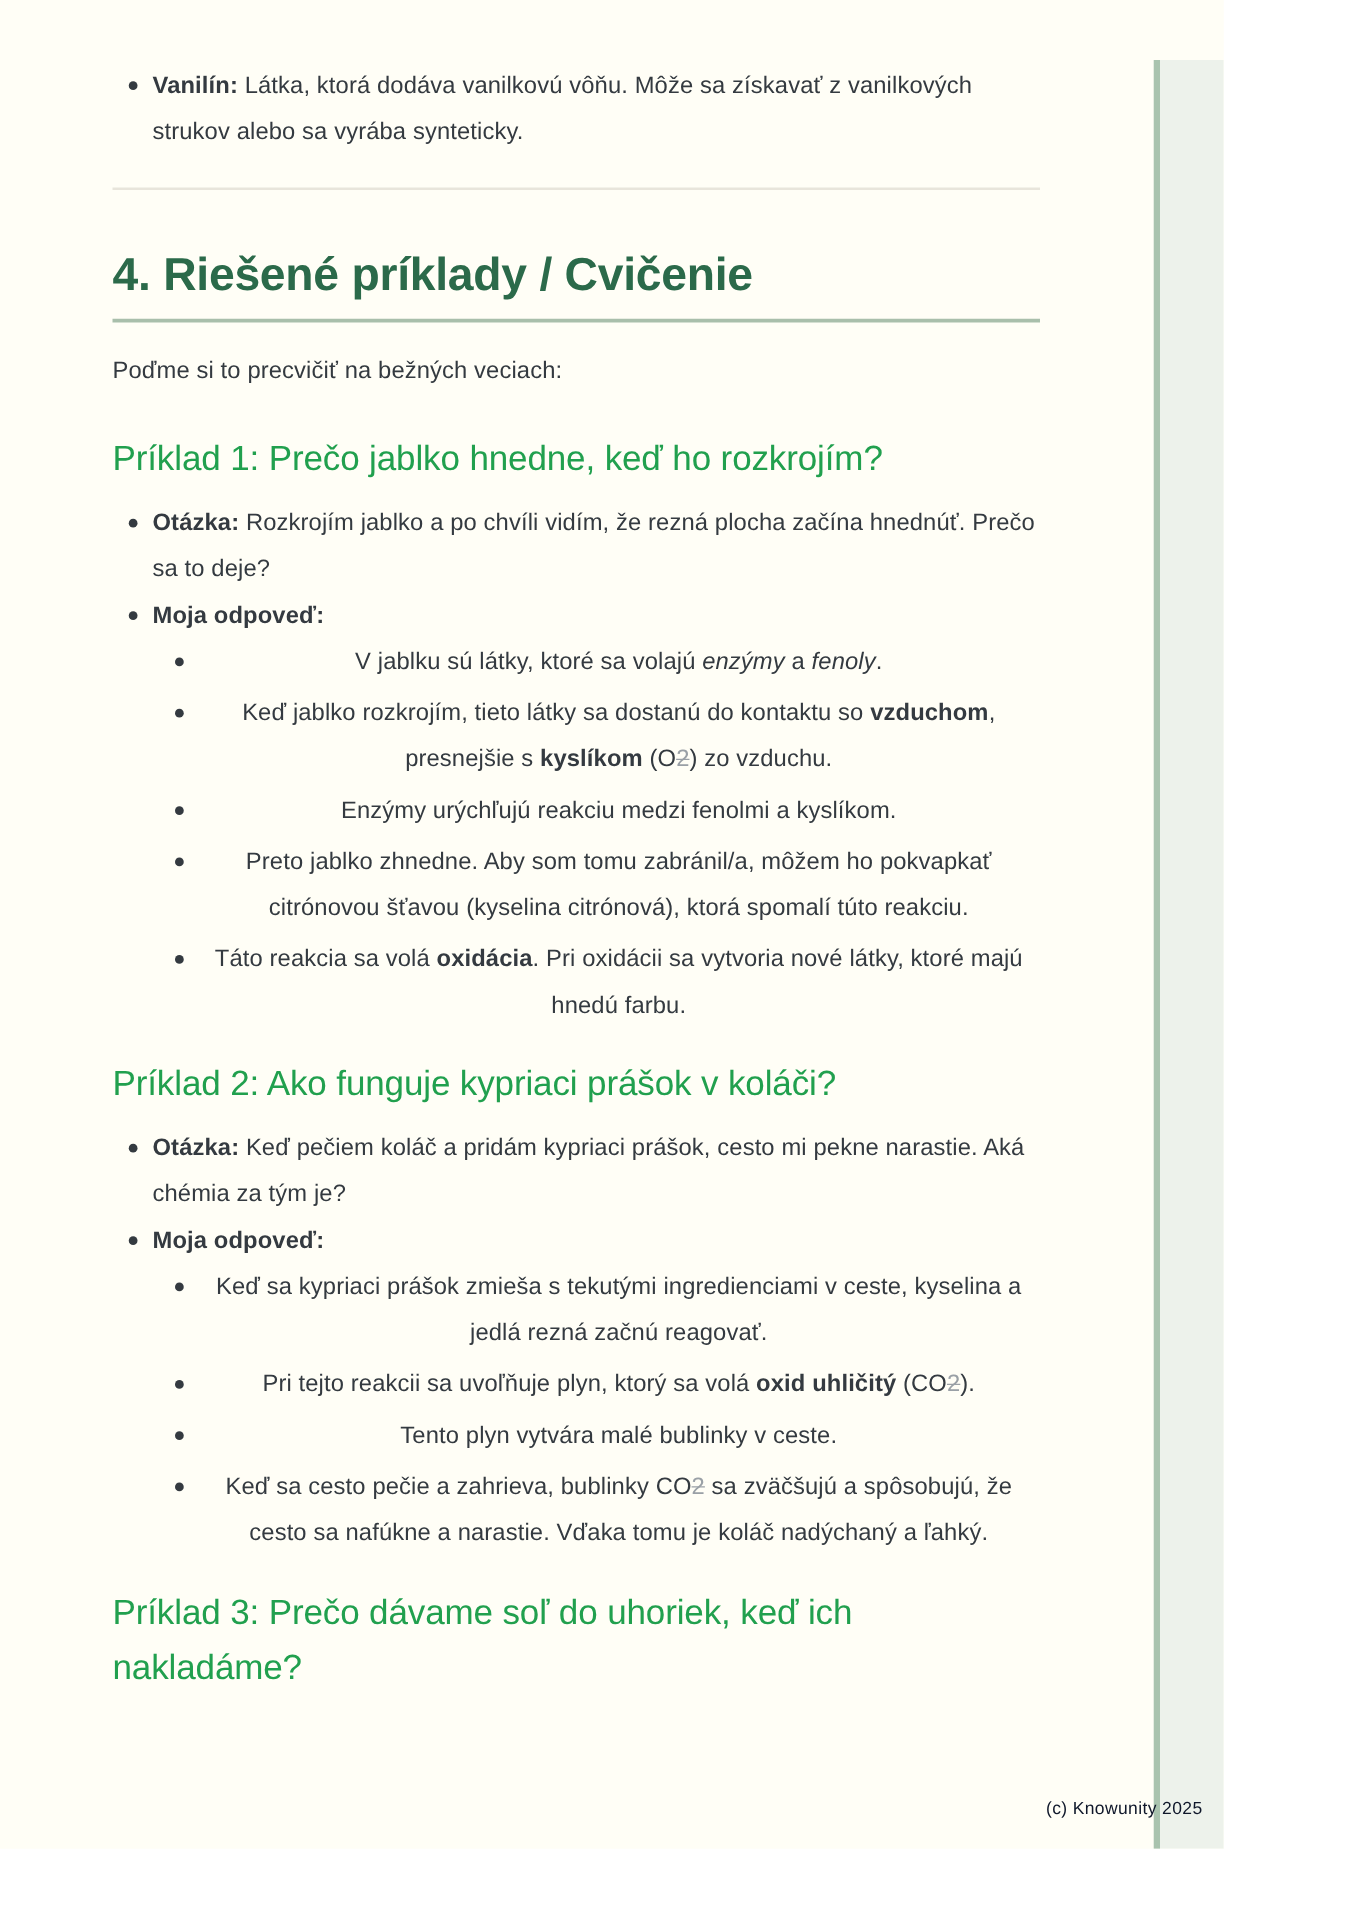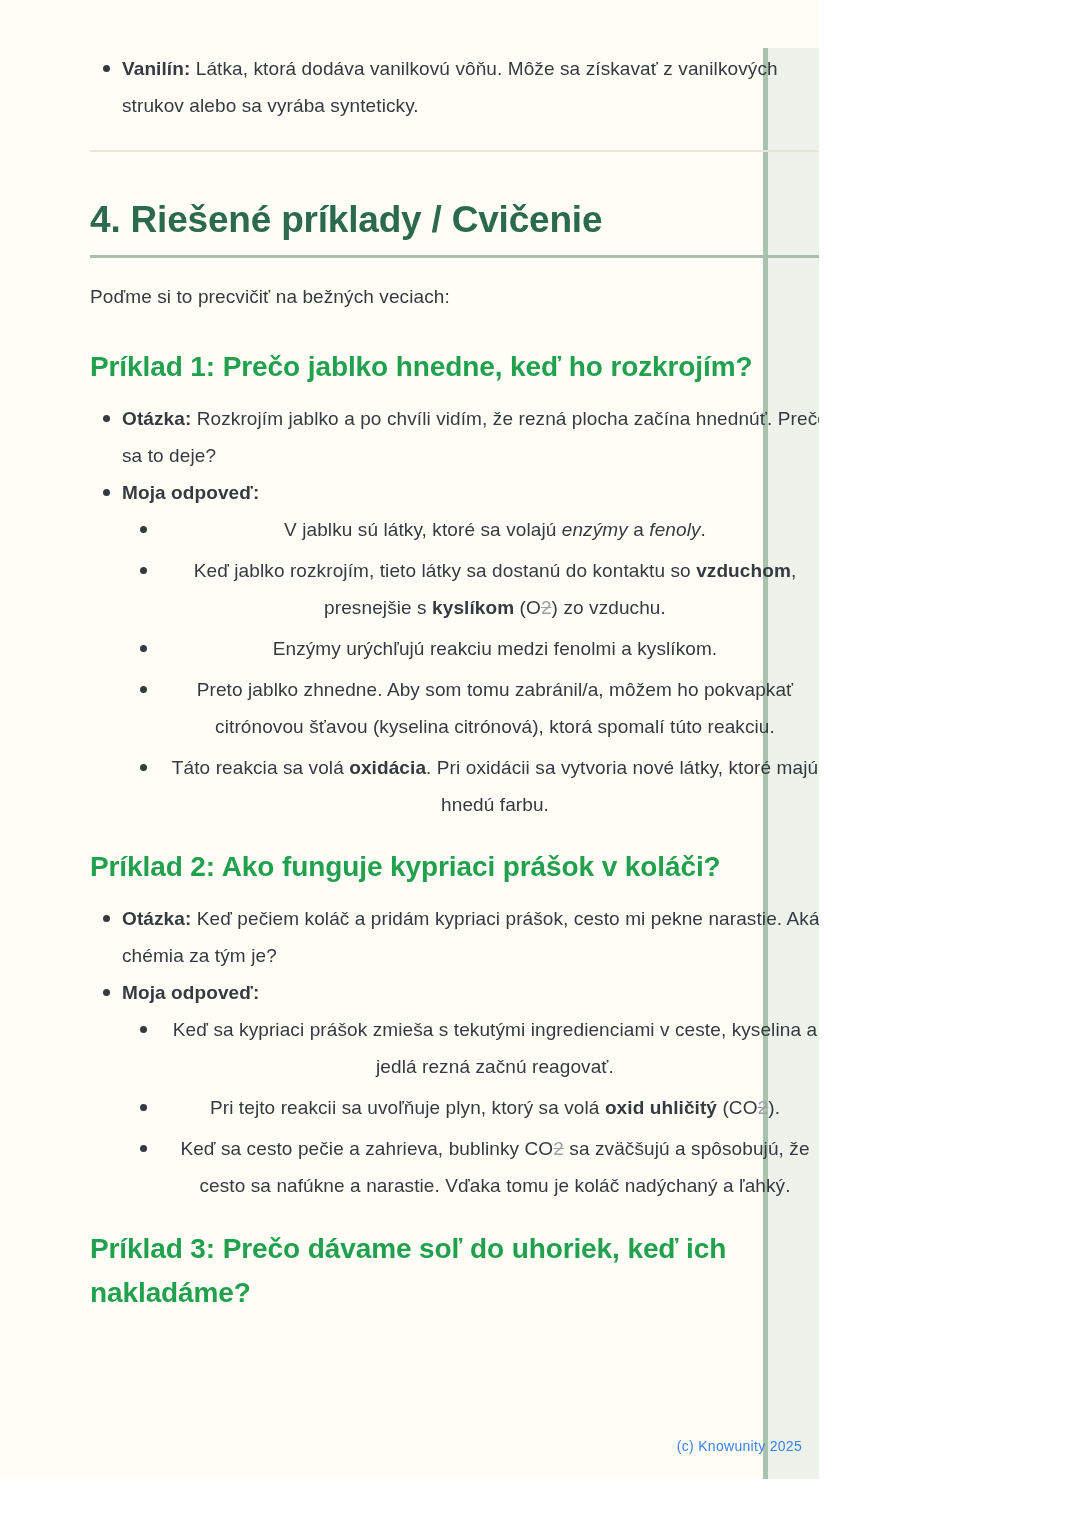--- a/index.html
+++ b/index.html
@@ -5,21 +5,21 @@
   html, body { margin: 0; padding: 0; }
   body {
     width: 1080px; height: 1528px;
     background: #ffffff;
     font-family: "Liberation Sans", "DejaVu Sans", sans-serif;
     position: relative;
     overflow: hidden;
   }
   .document {
     position: absolute; top: 0; left: 0;
-    width: 819px; height: 1479px;
+    width: 979px; height: 1479px;
     background: var(--background, #fffef6);
     overflow: hidden;
   }
   .side-strip {
     position: absolute; top: 48px; right: 0; bottom: 0;
     width: 56px;
     background: var(--strip-fill, #edf2eb);
     border-left: 5px solid var(--strip-line, #a9c3ae);
     box-sizing: border-box;
     z-index: 1;
@@ -46,21 +46,21 @@
   h1 {
     font-size: 37px; line-height: 44px; font-weight: 700;
     color: var(--h1-green, #2b6a4a);
     margin: 46px 0 0 0;
     letter-spacing: -0.2px;
     white-space: nowrap;
   }
   .h1-underline { height: 3px; background: #a9bfab; margin-top: 13px; }
   .lead { margin: 20px 0 0 0; }
   h2 {
-    font-size: 28px; line-height: 44px; font-weight: 700;
+    font-size: 28px; line-height: 44px; font-weight: 400;
     color: var(--h2-green, #21a04e);
     margin: 0;
     letter-spacing: -0.1px;
   }
   h2.nowrap { white-space: nowrap; }
   h2.mt1 { margin-top: 30px; }
   h2.mt2 { margin-top: 18px; }
   h2.mt3 { margin-top: 19px; max-width: 700px; }
   ul.blist { list-style: none; margin: 11px 0 0 0; padding: 0; }
   ul.blist.top-list { margin-top: 0; }
@@ -69,21 +69,21 @@
     flex: 0 0 7px; width: 7px; height: 7px; border-radius: 50%;
     background: var(--body-text, #343a40);
     margin: 15px 12px 0 13px;
   }
   .bbody { flex: 1 1 auto; min-width: 0; }
   ul.sub { list-style: none; margin: 0; padding: 0; text-align: center; }
   ul.sub > li.bitem { margin-bottom: 4px; }
   ul.sub .dot { margin-left: 18px; margin-right: 11px; }
   .copyright {
     position: absolute; right: 17px; top: 1438px;
-    font-size: 14px; color: #3b82f6;
+    font-size: 14px; color: #0f172a;
     letter-spacing: 0.3px;
     z-index: 3;
   }
 </style>
 </head>
 <body>
 
 <div class="document">
   <div class="side-strip"></div>
 
@@ -174,20 +174,26 @@
             </li>
             <li class="bitem">
               <span class="dot"></span>
               <div class="bbody">
                   <div class="litext"><span>Pri tejto reakcii sa uvoľňuje plyn, ktorý sa volá </span><span class="seg-b">oxid uhličitý</span><span> (CO</span><span class="seg-s">2</span><span>).</span></div>
                 </div>
             </li>
             <li class="bitem">
               <span class="dot"></span>
               <div class="bbody">
+                  <div class="litext"><span>Tento plyn vytvára malé bublinky v ceste.</span></div>
+                </div>
+            </li>
+            <li class="bitem">
+              <span class="dot"></span>
+              <div class="bbody">
                   <div class="litext"><span>Keď sa cesto pečie a zahrieva, bublinky CO</span><span class="seg-s">2</span><span> sa zväčšujú a spôsobujú, že cesto sa nafúkne a narastie. Vďaka tomu je koláč nadýchaný a ľahký.</span></div>
                 </div>
             </li>
           </ul>
         </div>
       </li>
     </ul>
 
     <h2 class="mt3">Príklad 3: Prečo dávame soľ do uhoriek, keď ich nakladáme?</h2>
 

